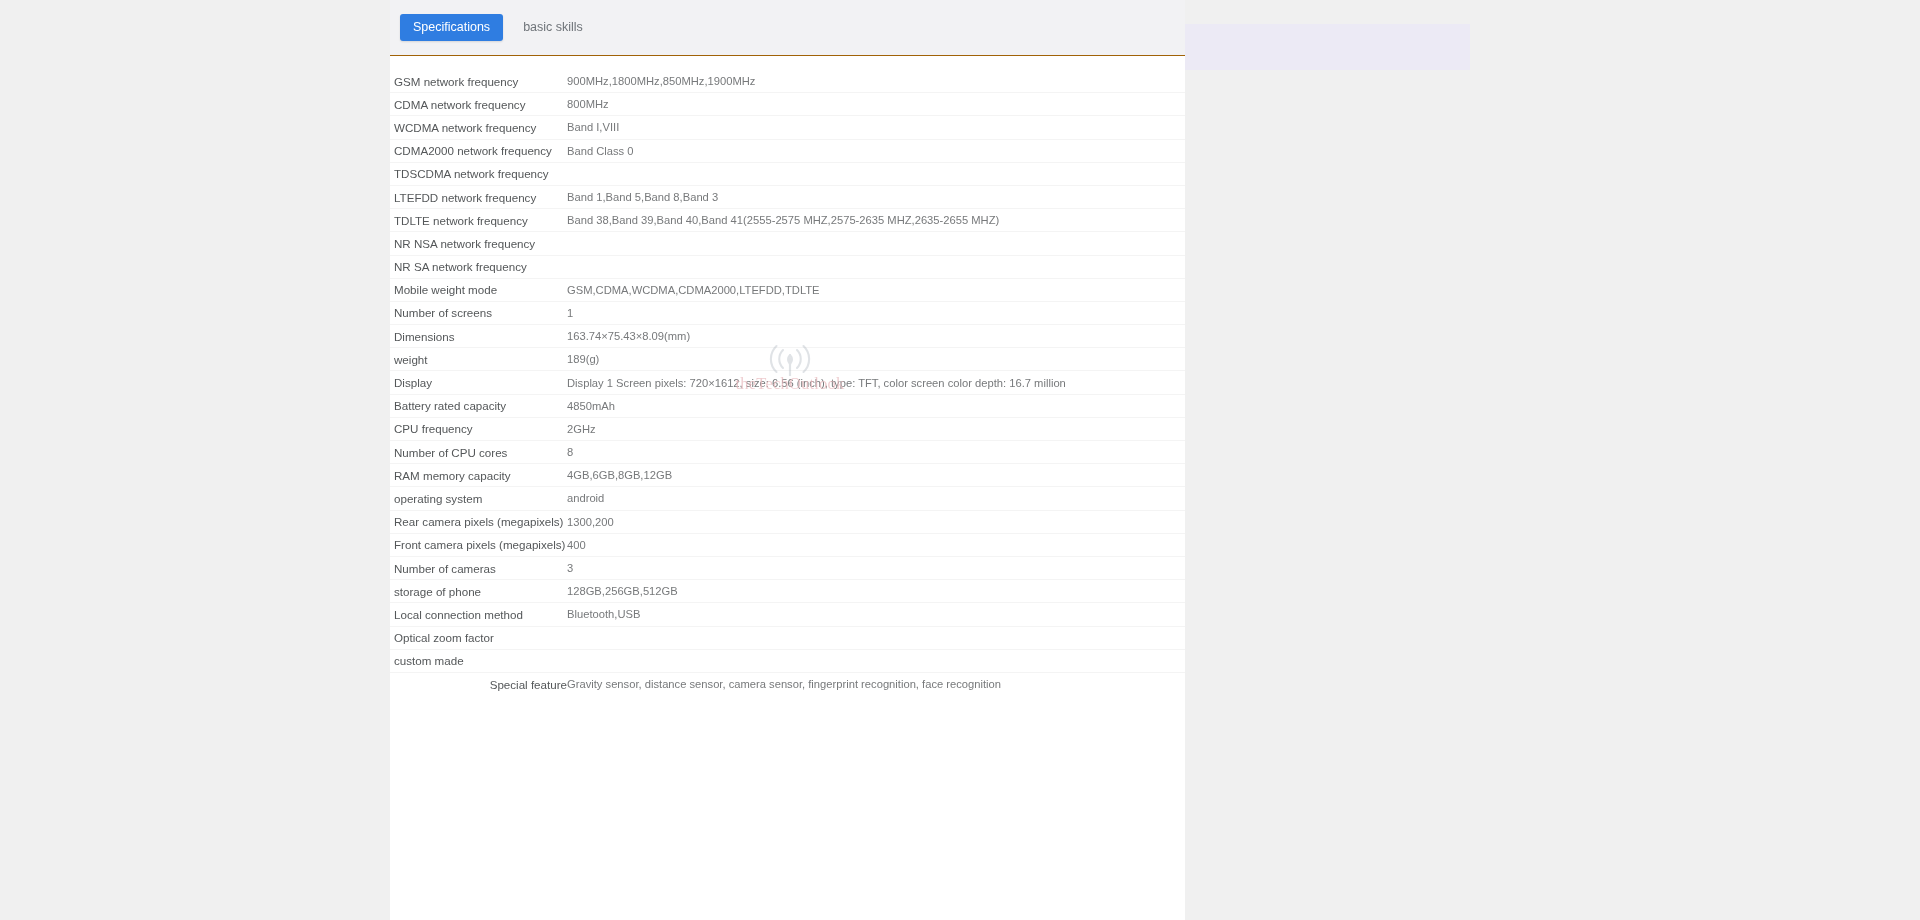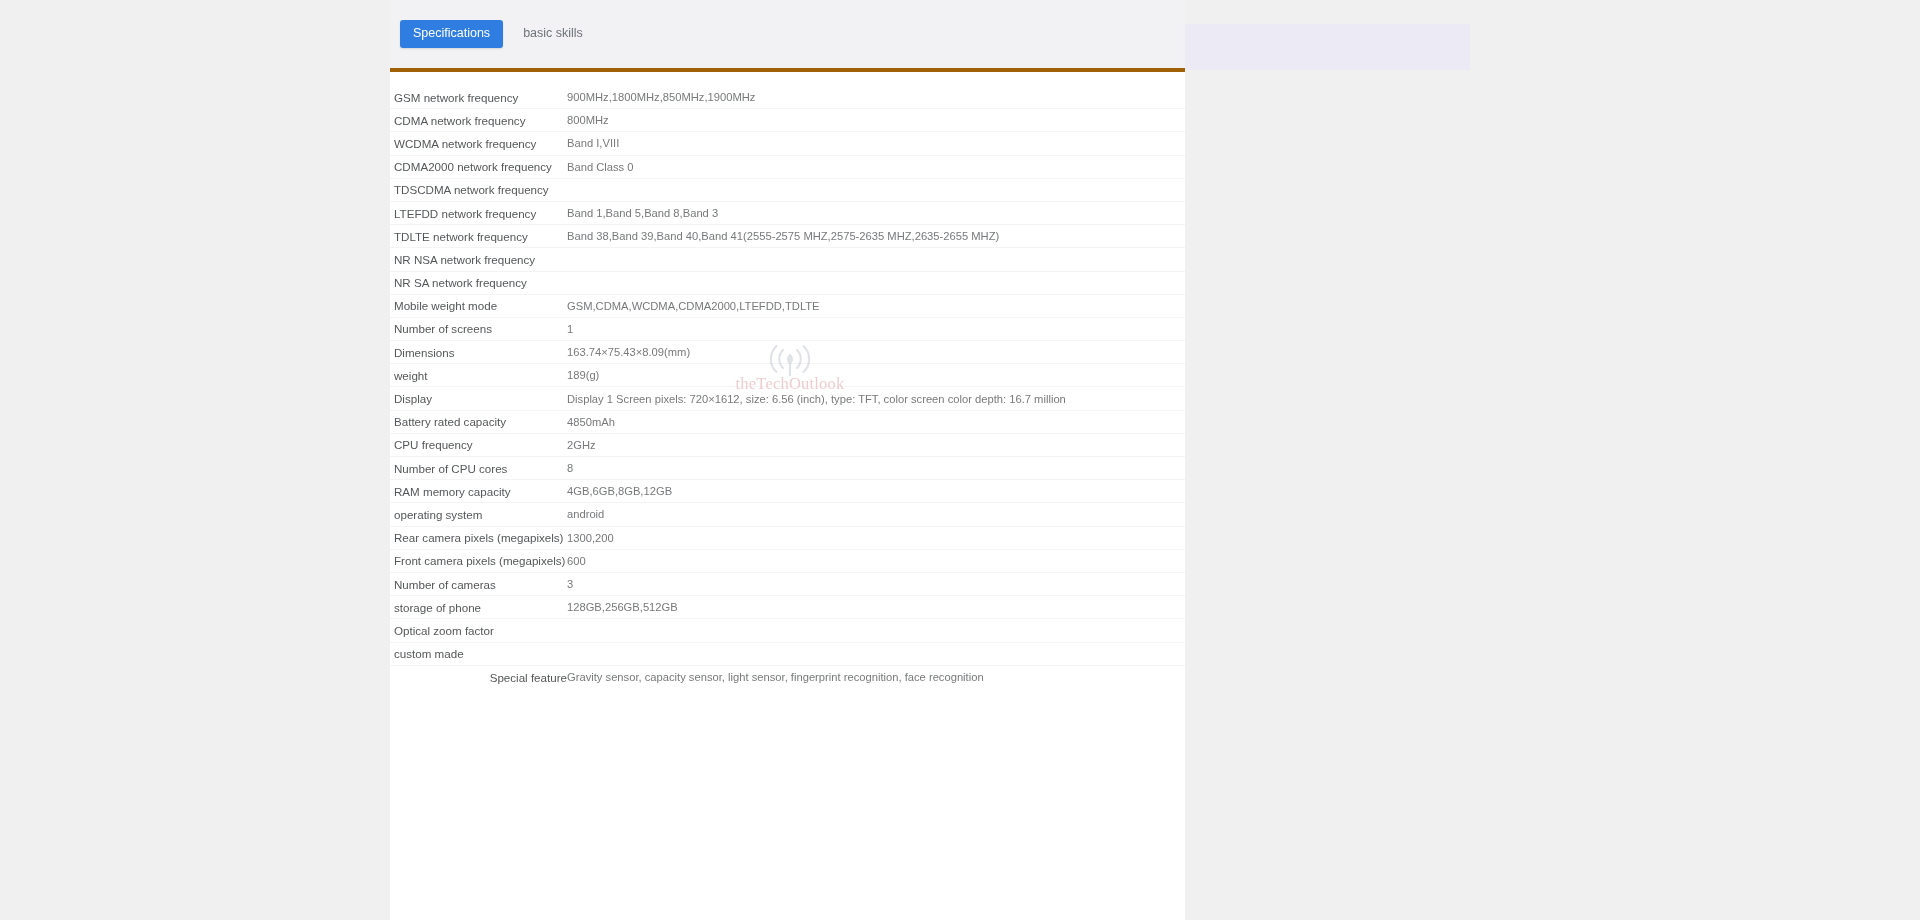--- a/index.html
+++ b/index.html
@@ -30,23 +30,23 @@
     left: 390px;
     top: 0;
     width: 795px;
     height: 920px;
     background: #ffffff;
   }
 
   
   .tabbar {
     position: relative;
-    height: 72px;
+    height: 56px;
     background: #f2f2f4;
-    border-bottom: 4px solid #a16207;
+    border-bottom: 1px solid #a16207;
     display: flex;
     align-items: center;
     padding-left: 10px;
     box-sizing: border-box;
   }
   .tab {
     font-size: 12.5px;
     line-height: 1;
     cursor: pointer;
     white-space: nowrap;
@@ -214,41 +214,45 @@
       <div class="spec-row">
         <div class="spec-label">operating system</div>
         <div class="spec-value">android</div>
       </div>
       <div class="spec-row">
         <div class="spec-label">Rear camera pixels (megapixels)</div>
         <div class="spec-value">1300,200</div>
       </div>
       <div class="spec-row">
         <div class="spec-label">Front camera pixels (megapixels)</div>
-        <div class="spec-value">600</div>
+        <div class="spec-value">400</div>
       </div>
       <div class="spec-row">
         <div class="spec-label">Number of cameras</div>
         <div class="spec-value">3</div>
       </div>
       <div class="spec-row">
         <div class="spec-label">storage of phone</div>
         <div class="spec-value">128GB,256GB,512GB</div>
       </div>
       <div class="spec-row">
+        <div class="spec-label">Local connection method</div>
+        <div class="spec-value">Bluetooth,USB</div>
+      </div>
+      <div class="spec-row">
         <div class="spec-label">Optical zoom factor</div>
         <div class="spec-value"></div>
       </div>
       <div class="spec-row">
         <div class="spec-label">custom made</div>
         <div class="spec-value"></div>
       </div>
       <div class="spec-row">
         <div class="spec-label">Special feature</div>
-        <div class="spec-value">Gravity sensor, capacity sensor, light sensor, fingerprint recognition, face recognition</div>
+        <div class="spec-value">Gravity sensor, distance sensor, camera sensor, fingerprint recognition, face recognition</div>
       </div>
     </div>
 
   <div class="watermark">
     <svg width="74" height="40" viewBox="0 0 74 40">
       <g fill="none" stroke="#9aa4b0" stroke-width="2.1" stroke-linecap="round">
         <path d="M37 26 C34.5 23.5 34.5 19.5 37 17"></path>
         <path d="M37 26 C39.5 23.5 39.5 19.5 37 17"></path>
         <path d="M30 30 C25 25 25 17 30 12"></path>
         <path d="M44 30 C49 25 49 17 44 12"></path>

